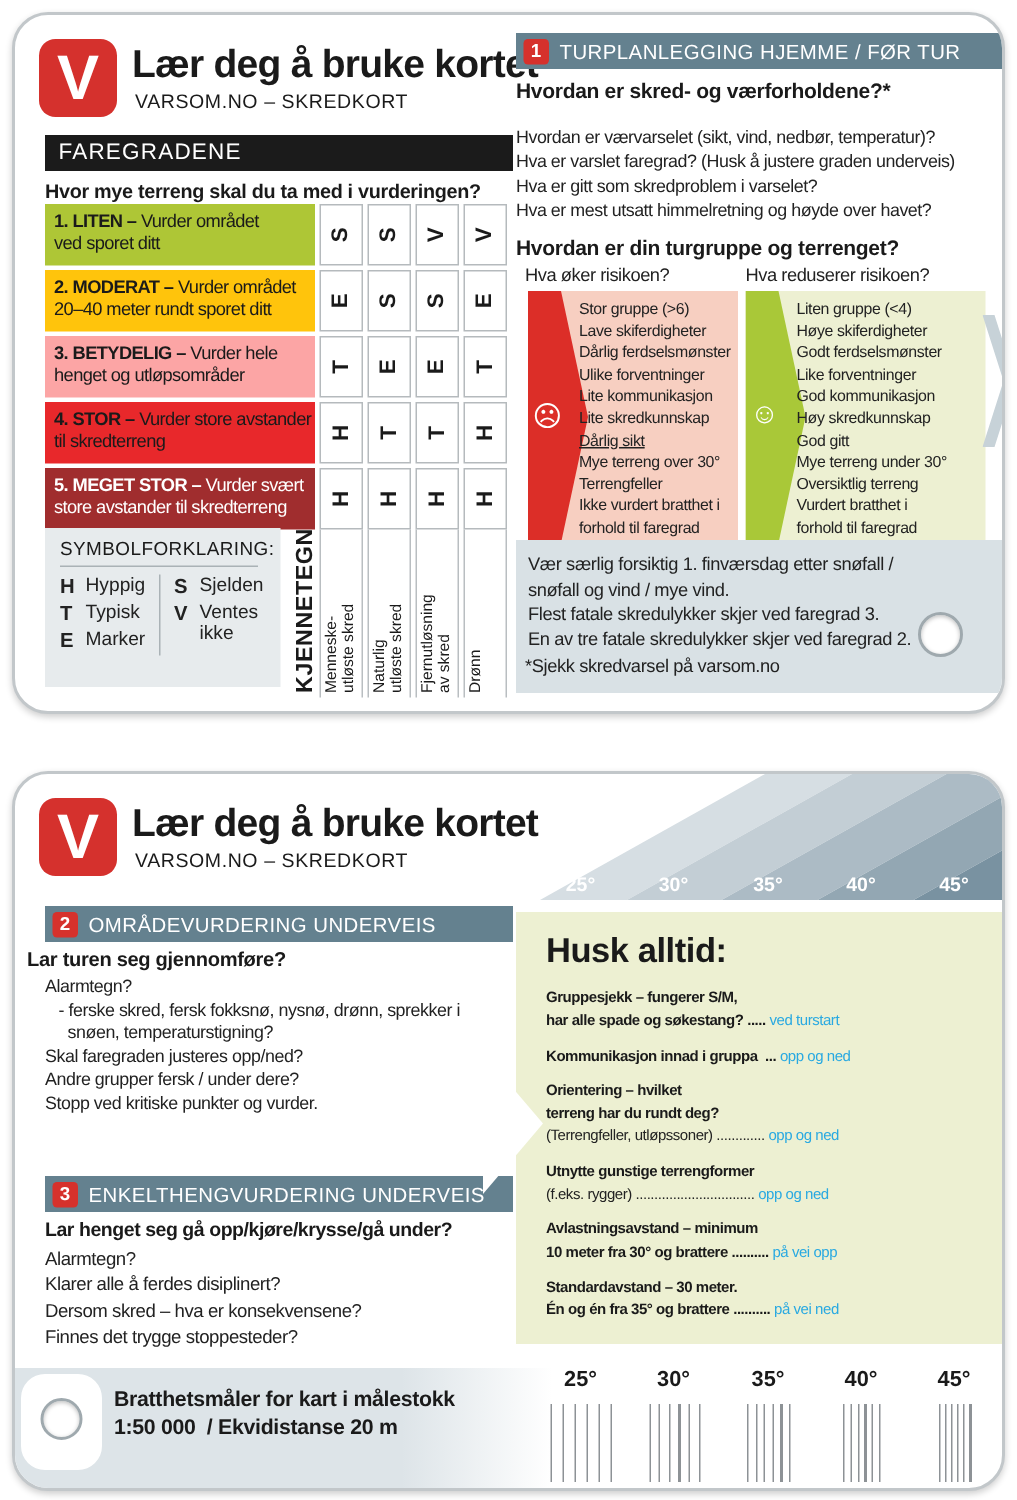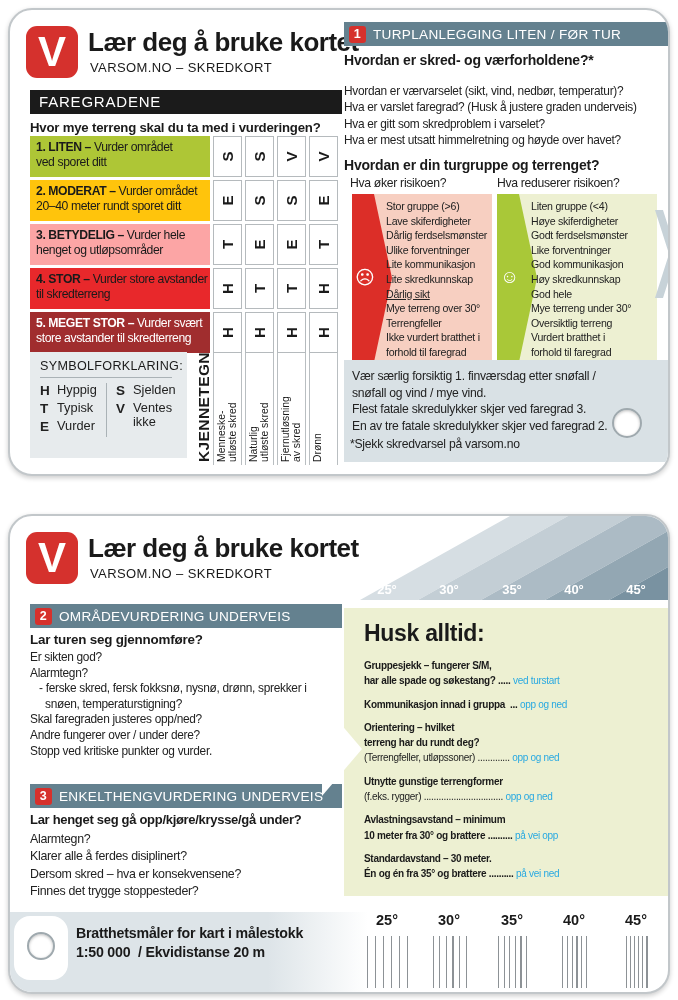--- a/index.html
+++ b/index.html
@@ -43,21 +43,21 @@
   .riskbox{top:184px;height:168px;}
   .riskbox svg{position:absolute;left:0;top:0;}
   .risklist{position:absolute;left:34px;top:5px;font-size:10.6px;letter-spacing:-.25px;line-height:14.6px;color:#222;}
   .risklist div{white-space:pre;}
   .smiley{position:absolute;left:3px;top:72px;color:#fff;font-size:19px;}
   .notes{left:334px;top:350px;width:326px;height:102px;background:#d9e1e5;padding:8px 0 0 8px;box-sizing:border-box;font-size:12.2px;letter-spacing:-.25px;line-height:16.6px;color:#222;}
   .notes div{white-space:pre;}
   .footnote{margin-top:2px;margin-left:-2px;font-size:12.2px;}
   .hole{width:30px;height:30px;border-radius:50%;background:#fff;border:2.5px solid #9fa9ae;box-shadow:inset 0 1px 3px rgba(0,0,0,.25);box-sizing:border-box;}
   
-  .s2q{left:20px;top:116px;font-size:13.4px;font-weight:bold;letter-spacing:-.2px;white-space:pre;}
+  .s2q{left:8px;top:116px;font-size:13.4px;font-weight:bold;letter-spacing:-.2px;white-space:pre;}
   .slines{left:20px;font-size:11.9px;letter-spacing:-.3px;color:#222;}
   .slines div{white-space:pre;}
   .s3q{left:20px;top:296px;font-size:13px;font-weight:bold;letter-spacing:-.3px;white-space:pre;}
   .huskbox{left:334px;top:92px;width:326px;height:288px;background:#edf0d2;box-sizing:border-box;padding:12px 6px 0 20px;}
   .husktitle{font-size:23px;font-weight:bold;letter-spacing:-.3px;}
   .huskitems{margin-top:11px;}
   .huskitem{margin-bottom:8px;}
   .huskitem div{white-space:pre;line-height:15.3px;font-size:10px;letter-spacing:-.3px;color:#222;}
   .huskitem .b{font-weight:bold;color:#1a1a1a;}
   .husktag{font-weight:normal;}
@@ -178,40 +178,40 @@
           <div class="symrow">
             <b>H</b>
             <span>Hyppig</span>
           </div>
           <div class="symrow">
             <b>T</b>
             <span>Typisk</span>
           </div>
           <div class="symrow">
             <b>E</b>
-            <span>Vurder</span>
+            <span>Marker</span>
           </div>
         </div>
       <div class="symcol2" id="symcol2">
           <div class="symrow">
             <b>S</b>
             <span>Sjelden</span>
           </div>
           <div class="symrow">
             <b>V</b>
             <span>Ventes
 ikke</span>
           </div>
         </div>
     </div>
   </div>
 
   <div class="abs secbar" style="left:334px;top:12px;width:326px;">
     <div class="numbox">1</div>
-    <span>TURPLANLEGGING LITEN / FØR TUR</span>
+    <span>TURPLANLEGGING HJEMME / FØR TUR</span>
   </div>
   <div class="abs q1">Hvordan er skred- og værforholdene?*</div>
   <div class="abs qlines" id="q1lines">
       <div>Hvordan er værvarselet (sikt, vind, nedbør, temperatur)?</div>
       <div>Hva er varslet faregrad? (Husk å justere graden underveis)</div>
       <div>Hva er gitt som skredproblem i varselet?</div>
       <div>Hva er mest utsatt himmelretning og høyde over havet?</div>
     </div>
   <div class="abs q2">Hvordan er din turgruppe og terrenget?</div>
   <div class="abs risklab" style="left:340px;">Hva øker risikoen?</div>
@@ -241,21 +241,21 @@
         <polygon points="0,0 22,0 40,84 22,168 0,168" fill="#a9c838"></polygon>
       </svg>
     <span class="smiley">☺</span>
     <div class="risklist" id="risklist-good">
         <div style="white-space: pre;">Liten gruppe (&lt;4)</div>
         <div style="white-space: pre;">Høye skiferdigheter</div>
         <div style="white-space: pre;">Godt ferdselsmønster</div>
         <div style="white-space: pre;">Like forventninger</div>
         <div style="white-space: pre;">God kommunikasjon</div>
         <div style="white-space: pre;">Høy skredkunnskap</div>
-        <div style="white-space: pre;">God hele</div>
+        <div style="white-space: pre;">God gitt</div>
         <div style="white-space: pre;">Mye terreng under 30°</div>
         <div style="white-space: pre;">Oversiktlig terreng</div>
         <div style="white-space: pre;">Vurdert bratthet i
 forhold til faregrad</div>
       </div>
   </div>
   <svg class="abs" style="left:645px;top:200px;" width="22" height="88">
       <polygon points="0,0 8,0 22,44 8,88 0,88 14,44" fill="#c7d2d8"></polygon>
     </svg>
 
@@ -285,26 +285,25 @@
     </div>
   <div class="abs title">Lær deg å bruke kortet</div>
   <div class="abs subtitle">VARSOM.NO – SKREDKORT</div>
 
   <div class="abs secbar" style="left:20px;top:88px;width:312px;">
     <div class="numbox">2</div>
     <span>OMRÅDEVURDERING UNDERVEIS</span>
   </div>
   <div class="abs s2q">Lar turen seg gjennomføre?</div>
   <div class="abs slines" id="s2lines" style="top:134px;line-height:15.6px;">
-      <div>Er sikten god?</div>
       <div>Alarmtegn?</div>
       <div>   - ferske skred, fersk fokksnø, nysnø, drønn, sprekker i</div>
       <div>     snøen, temperaturstigning?</div>
       <div>Skal faregraden justeres opp/ned?</div>
-      <div>Andre fungerer over / under dere?</div>
+      <div>Andre grupper fersk / under dere?</div>
       <div>Stopp ved kritiske punkter og vurder.</div>
     </div>
 
   <div class="abs secbar" style="left:20px;top:268px;width:312px;">
     <div class="numbox">3</div>
     <span>ENKELTHENGVURDERING UNDERVEIS</span>
   </div>
   <div class="abs s3q">Lar henget seg gå opp/kjøre/krysse/gå under?</div>
   <div class="abs slines" id="s3lines" style="top:315px;line-height:17.3px;font-size:12.4px;">
       <div>Alarmtegn?</div>

